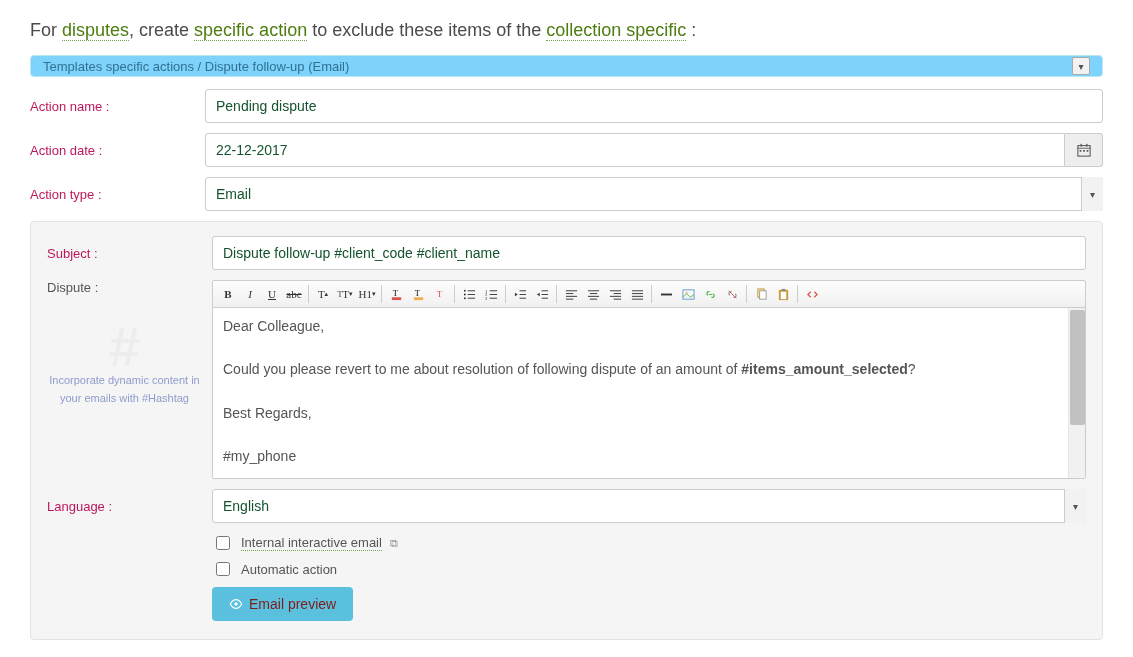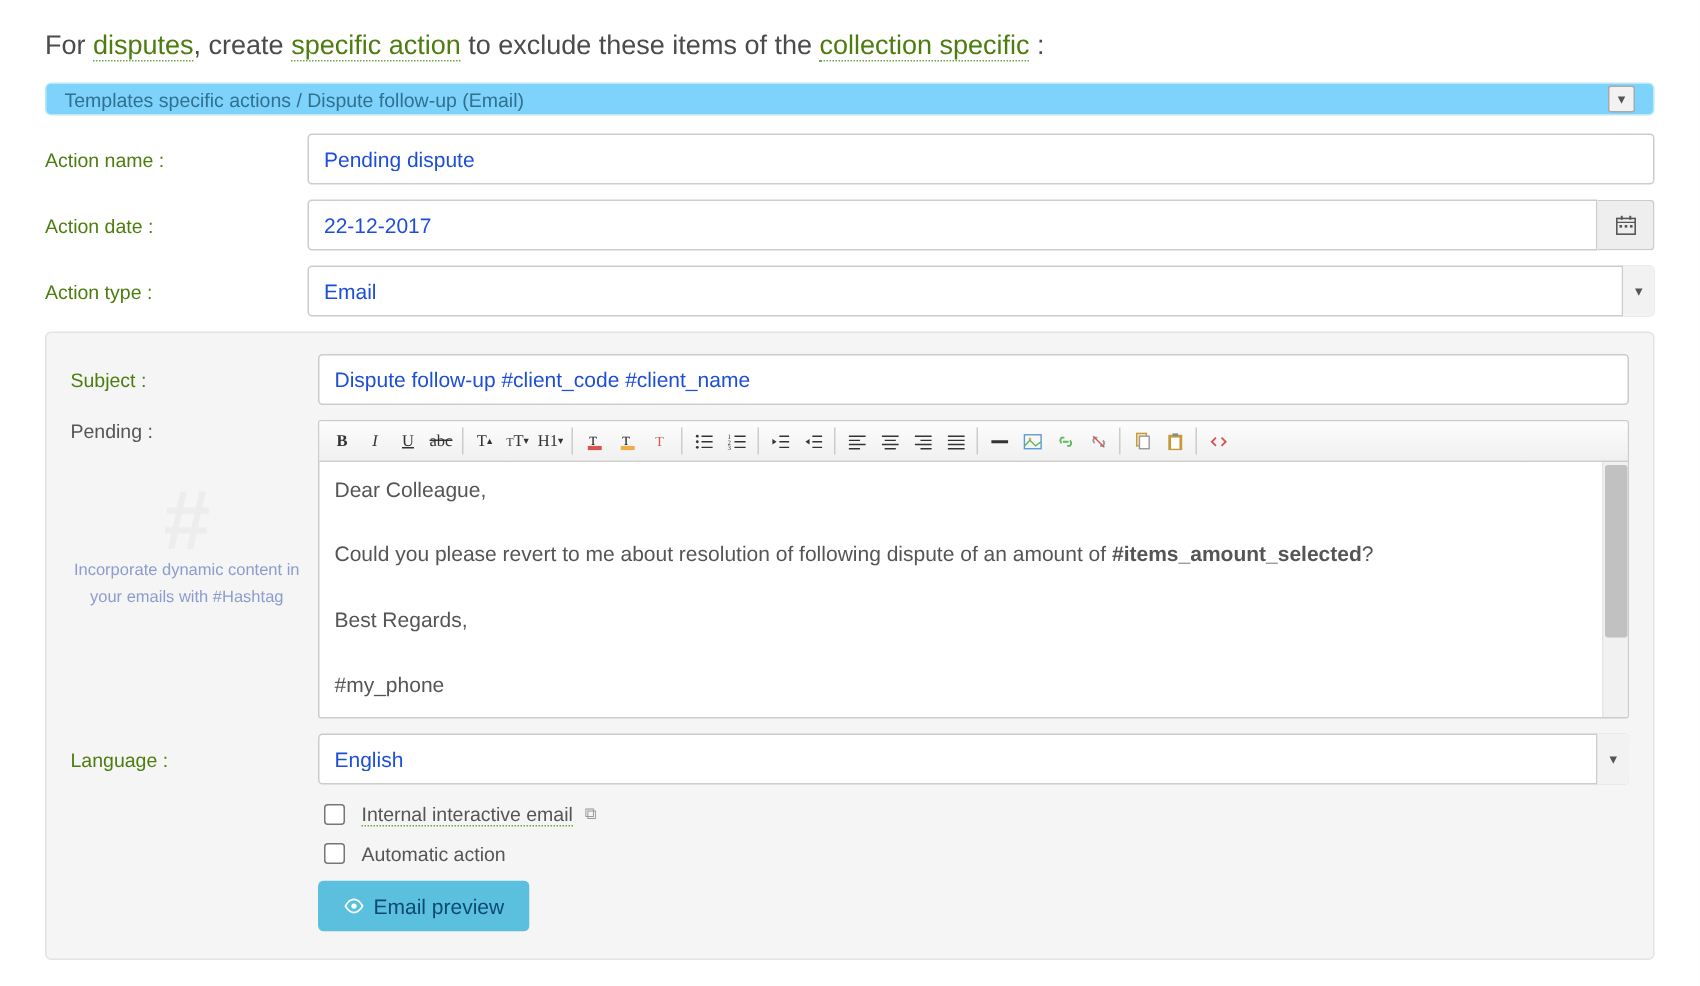--- a/index.html
+++ b/index.html
@@ -3,43 +3,43 @@
 <meta charset="utf-8">
 <style>
   * { box-sizing: border-box; }
   html, body { margin: 0; padding: 0; font-family: Arial, Helvetica, sans-serif; font-size: 13px; color: #555; background: #fff; }
   .page { width: 1133px; padding: 16px 30px 30px 30px; }
   .heading { font-size: 18px; color: #4b4b4b; margin: 4px 0 14px 0; font-weight: 400; }
   .heading .dotted { border-bottom: 1px dotted #6aa84f; color: #4d7c0f; }
   .alert-bar { background: #7dd3fc; border: 1px solid #bce8f1; color: #31708f; border-radius: 4px; padding: 1px 12px; display: flex; align-items: center; justify-content: space-between; margin-bottom: 12px; }
   .alert-bar .caret-btn { width: 18px; height: 18px; border: 1px solid #aaa; background: #f2f2f2; display:flex; align-items:center; justify-content:center; border-radius:2px; }
   .form-row { display: flex; align-items: center; margin-bottom: 10px; }
-  .form-row .label { width: 175px; flex-shrink: 0; color: #4d7c0f; }
+  .form-row .label { width: 175px; flex-shrink: 0; color: #be185d; }
   .form-row .control { flex: 1; }
-  input.text, select.text { width: 100%; height: 34px; border: 1px solid #ccc; border-radius: 3px; padding: 4px 10px; font-size: 14px; color: #1d4ed8; background: #fff; font-family: inherit; }
+  input.text, select.text { width: 100%; height: 34px; border: 1px solid #ccc; border-radius: 3px; padding: 4px 10px; font-size: 14px; color: #14532d; background: #fff; font-family: inherit; }
   .input-group { display: flex; width: 100%; }
   .input-group input.text { border-top-right-radius: 0; border-bottom-right-radius: 0; flex:1; }
   .input-group .addon { width: 38px; border: 1px solid #ccc; border-left: none; border-top-right-radius: 3px; border-bottom-right-radius: 3px; background: #eee; display: flex; align-items:center; justify-content:center; }
   .panel { background: #f5f5f5; border: 1px solid #e3e3e3; border-radius: 4px; padding: 14px 16px 18px 16px; margin-top: 8px; }
   .panel .form-row .label { width: 165px; }
   .hashtag-block { text-align: center; color: #8e9ccd; font-size: 11px; line-height: 1.6; width: 165px; padding-right: 10px; }
   .hashtag-block .hash { font-size: 56px; color: #ededed; font-weight: bold; line-height: 0.7; margin: 8px 0 6px 0; }
   .editor { flex:1; border: 1px solid #ccc; border-radius: 2px; background:#fff; display:flex; flex-direction:column; }
   .toolbar { background: linear-gradient(#fdfdfd, #f0f0f0); border-bottom:1px solid #ccc; padding: 3px 4px; display:flex; flex-wrap:wrap; align-items:center; gap:0; }
   .tb-btn { width: 22px; height: 20px; display:inline-flex; align-items:center; justify-content:center; font-size:11px; color:#333; cursor:pointer; border-radius:2px; font-family: Georgia, serif; }
   .tb-sep { width:1px; height:18px; background:#ccc; margin:0 3px; }
   .editor-body { position:relative; height: 170px; }
   .editor-content { padding: 8px 10px; font-size: 14px; color:#555; line-height: 1.55; overflow-y:auto; height:100%; }
   .editor-scroll { position:absolute; top:0; right:0; width:17px; height:100%; background:#f1f1f1; border-left:1px solid #e6e6e6; display:flex; flex-direction:column; align-items:center; }
   .editor-scroll .thumb { margin-top:2px; width:15px; height:115px; background:#c1c1c1; border-radius:2px; }
   .check-row { display:flex; align-items:center; gap:8px; margin: 6px 0; padding-left:0; }
   .check-row input[type=checkbox] { width:14px; height:14px; }
   .dotted-u { border-bottom: 1px dotted #6aa84f; }
   .btn { display:inline-flex; align-items:center; gap:6px; padding: 8px 16px; border-radius:4px; font-size:14px; cursor:pointer; border:1px solid transparent; }
-  .btn-preview { background:#5bc0de; color:#0c4a6e; }
+  .btn-preview { background:#5bc0de; color:#7f1d1d; }
   .caret-down { font-size: 10px; color:#555; }
   .select-wrap { position:relative; }
   .select-wrap .select-caret { position:absolute; right:0; top:0; width:22px; height:34px; border-left:1px solid #ccc; background:#f2f2f2; display:flex; align-items:center; justify-content:center; border-top-right-radius:3px; border-bottom-right-radius:3px; pointer-events:none; }
   svg.icon { width:14px; height:14px; }
   .tb-btn svg { width:13px; height:13px; }
   .msg-row { display:flex; align-items:flex-start; margin-bottom:10px; }
   .msg-left { width:165px; display:flex; flex-direction:column; }
   .msg-left .label { margin-bottom: 24px; }
   .check-rows-block { margin-left: 165px; margin-top: 4px; }
 </style>
@@ -98,21 +98,21 @@
 
   <div class="panel">
 
     <div class="form-row">
       <div class="label">Subject :</div>
       <div class="control"><input class="text" type="text" value="Dispute follow-up #client_code #client_name" style=""></div>
     </div>
 
     <div class="msg-row">
       <div class="msg-left">
-        <div class="label">Pending :</div>
+        <div class="label">Dispute :</div>
         <div class="hashtag-block">
           <div class="hash">#</div>
           <div>Incorporate dynamic content in your emails with #Hashtag</div>
         </div>
       </div>
       <div class="editor">
         <div class="toolbar">
           <span class="tb-btn" style="font-weight:bold;">B</span>
           <span class="tb-btn" style="font-style:italic;">I</span>
           <span class="tb-btn" style="text-decoration:underline;">U</span>

